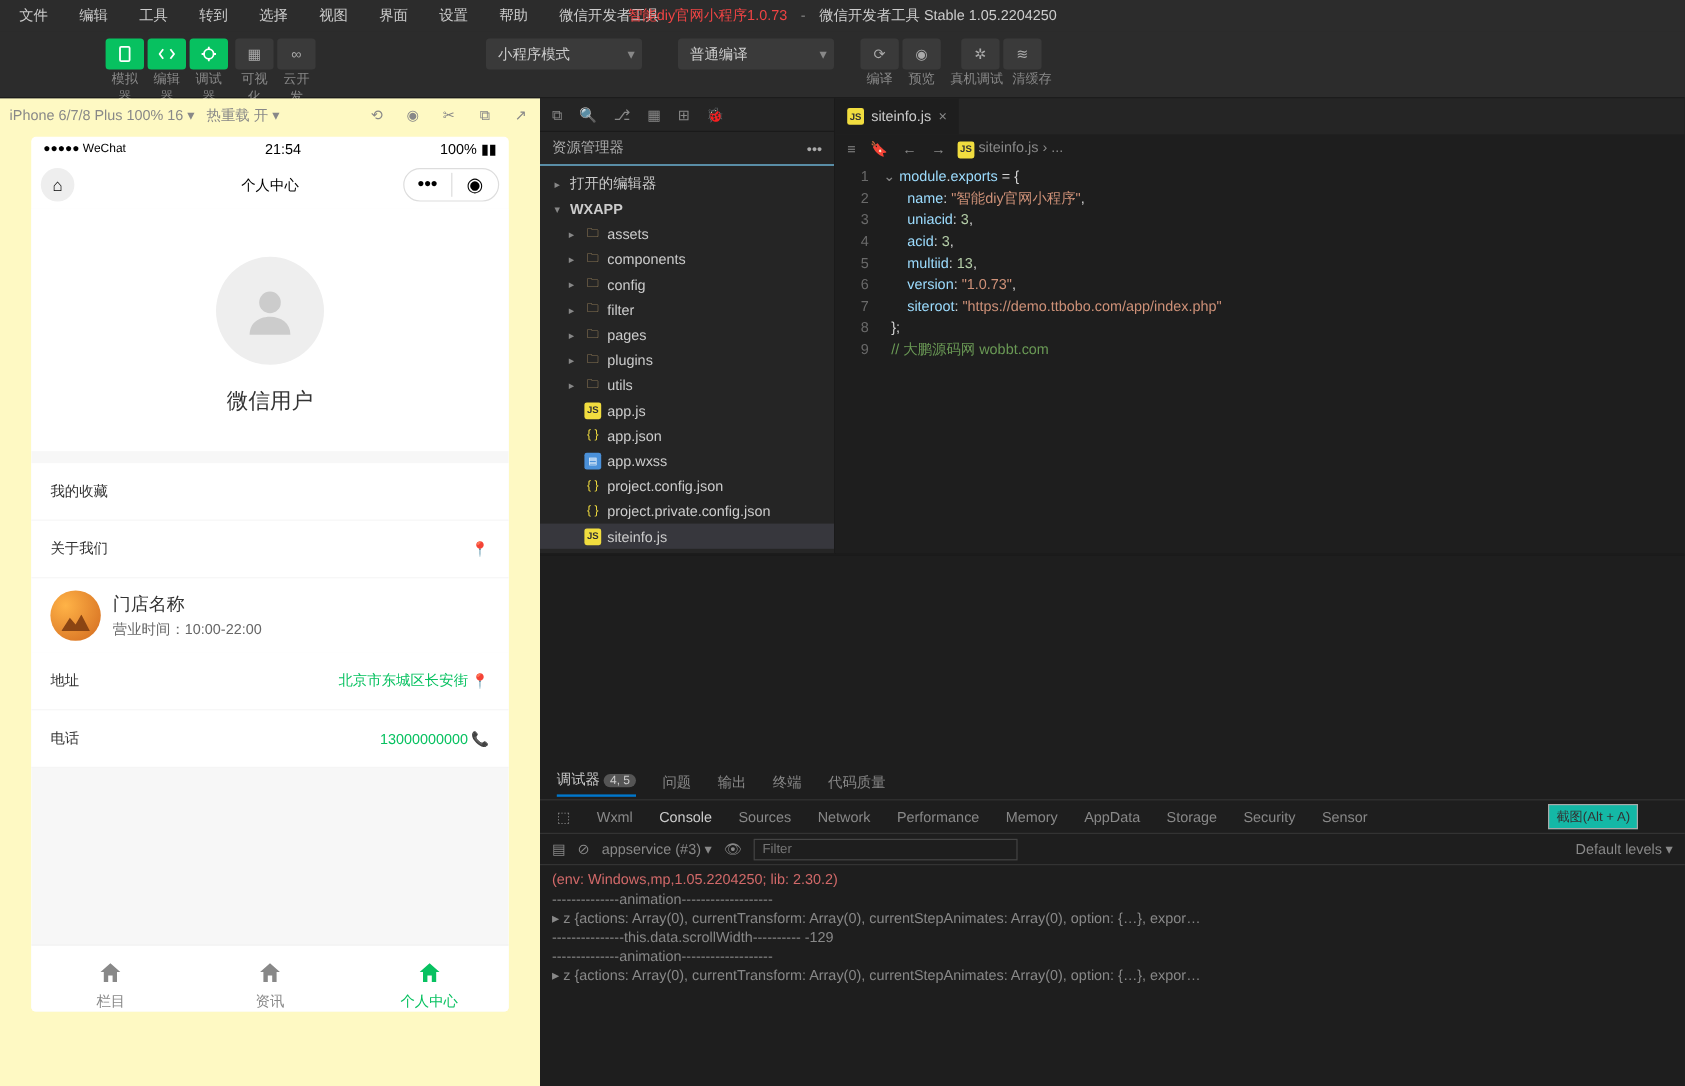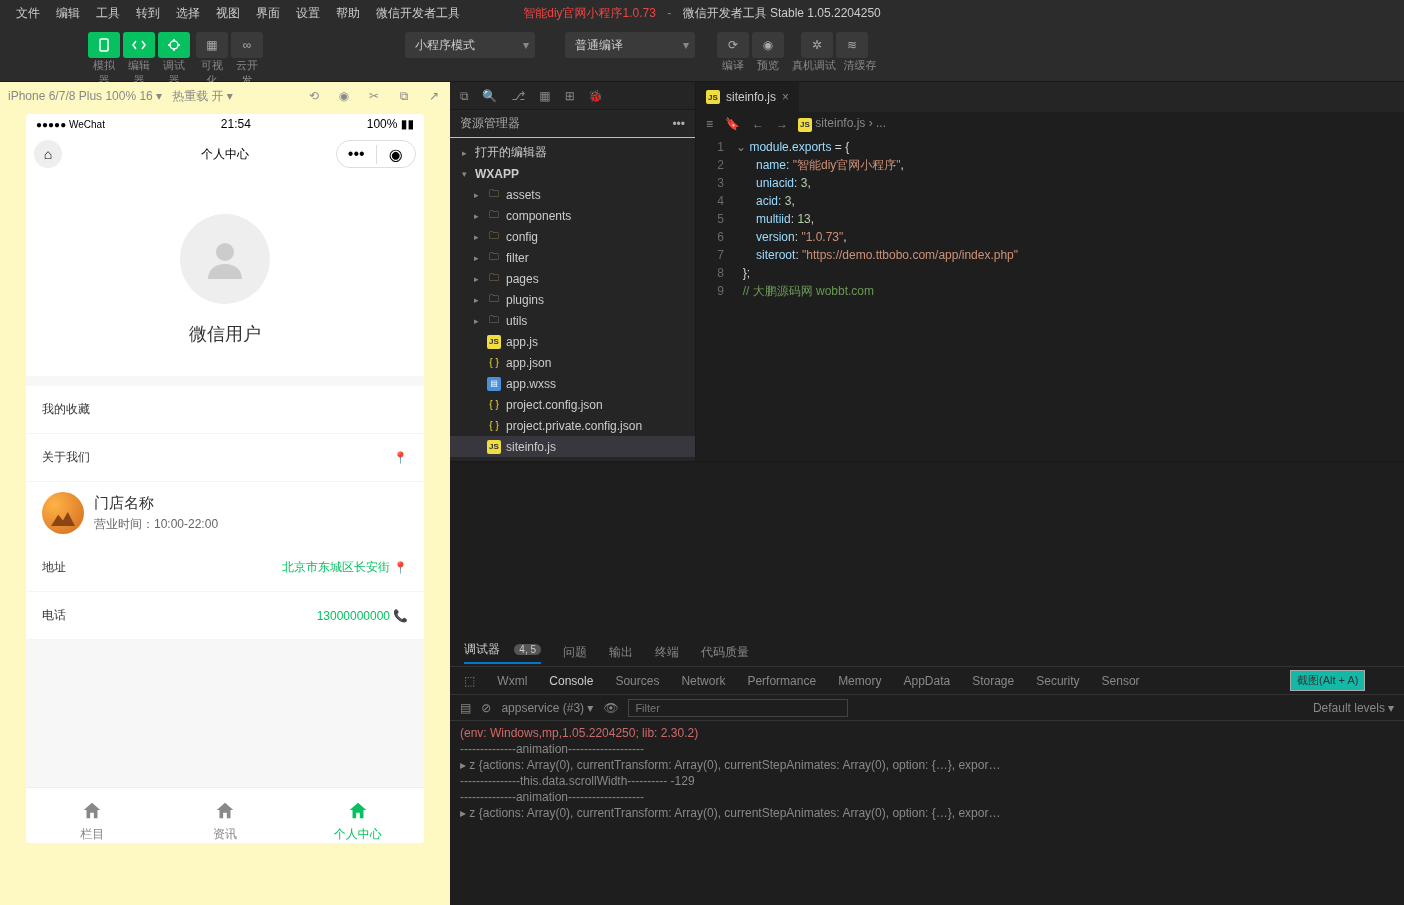--- a/index.html
+++ b/index.html
@@ -1,17 +1,17 @@
 <!DOCTYPE html>
 <html><head>
 <meta charset="utf-8">
 <style>
 *{box-sizing:border-box;margin:0;padding:0;font-family:"Microsoft YaHei",sans-serif;font-size:12px}
 body{background:#2c2c2c;color:#ccc;overflow:hidden;width:1404px;height:905px}
-.menubar{height:26px;background:#2c2c2c;display:flex;align-items:center;padding:13px 8px;gap:0}
+.menubar{height:26px;background:#2c2c2c;display:flex;align-items:center;padding:13px 8px;gap:10px}
 .menubar span{padding:3px 8px;color:#ccc}
 .titlebar-text{position:absolute;left:50%;transform:translateX(-50%);top:5px;font-size:12px;color:#888}
 .titlebar-text .prim{color:#ef4444}
 .toolbar{height:56px;background:#2c2c2c;display:flex;align-items:flex-start;padding:6px 8px;gap:6px;border-bottom:1px solid #1a1a1a}
 .tool-group{display:flex;flex-direction:column;align-items:center}
 .tool-btns{display:flex;gap:3px}
 .btn-green{background:#07c160;width:32px;height:26px;border-radius:3px;display:flex;align-items:center;justify-content:center}
 .btn-dark{background:#3a3a3a;width:32px;height:26px;border-radius:3px;display:flex;align-items:center;justify-content:center;color:#aaa}
 .tool-labels{display:flex;gap:3px}
 .tool-labels span{width:32px;text-align:center;font-size:11px;color:#888}
@@ -73,21 +73,21 @@
 .tok-kw{color:#9cdcfe}
 .tok-punc{color:#d4d4d4}
 .tok-prop{color:#9cdcfe}
 .tok-str{color:#ce9178}
 .tok-num{color:#b5cea8}
 .tok-url{color:#ce9178;}
 .tok-cmt{color:#6a9955}
 .bottom-panel{flex:1;display:flex;flex-direction:column;background:#1e1e1e;border-top:1px solid #1a1a1a;min-height:0}
 .debug-tabs{height:28px;display:flex;align-items:center;padding:0 14px;gap:22px;color:#888;font-size:12px;border-bottom:1px solid #333}
 .debug-tabs .active{color:#ccc;border-bottom:2px solid #07c;padding-bottom:4px}
-.badge{background:#555;border-radius:8px;padding:0 5px;font-size:10px;margin-left:11px}
+.badge{background:#555;border-radius:8px;padding:0 5px;font-size:10px;margin-left:0}
 .dev-tabs{height:28px;display:flex;align-items:center;padding:0 14px;gap:22px;color:#888;font-size:12px;border-bottom:1px solid #333;position:relative}
 .dev-tabs .active{color:#ccc}
 .tooltip{position:absolute;left:840px;top:3px;background:#14b8a6;color:#333;border:1px solid #aaa;padding:2px 6px;font-size:11px}
 .console-bar{height:26px;display:flex;align-items:center;padding:0 10px;gap:10px;border-bottom:1px solid #333;color:#888;font-size:11px}
 .console-bar .drop{display:flex;align-items:center;gap:3px}
 .filter-input{background:#1e1e1e;border:1px solid #444;height:18px;width:220px;color:#ccc;padding:0 6px;font-size:11px}
 .console-out{flex:1;font-family:Consolas,monospace;font-size:11px;padding:4px 10px;line-height:16px;overflow:hidden}
 .console-out .env{color:#d16969}
 .console-out .dash{color:#888}
 .console-out .obj{color:#888}

